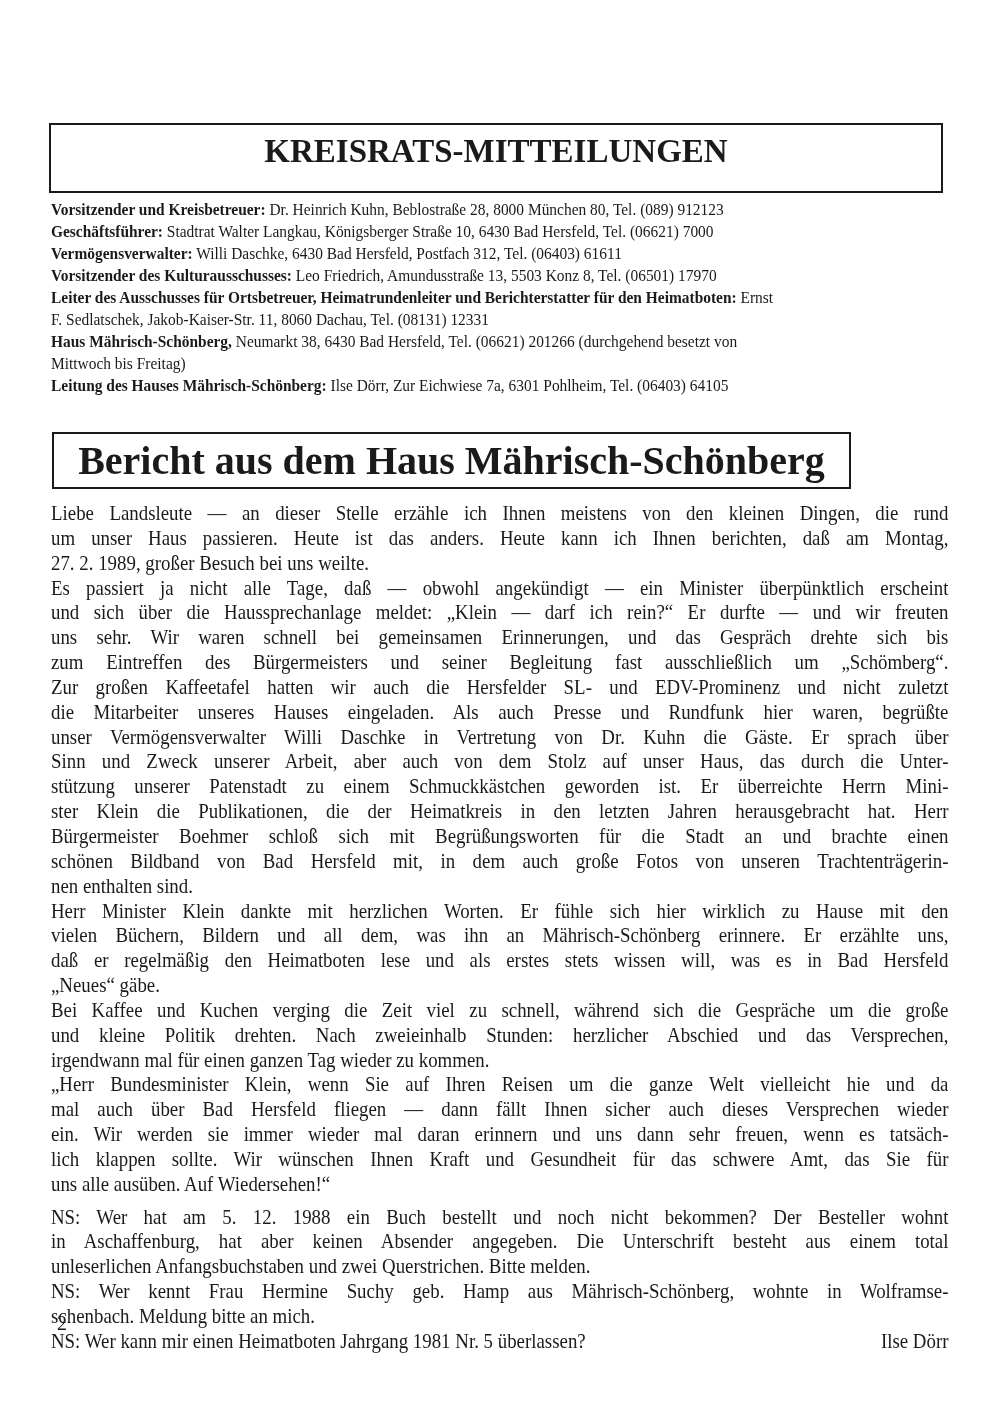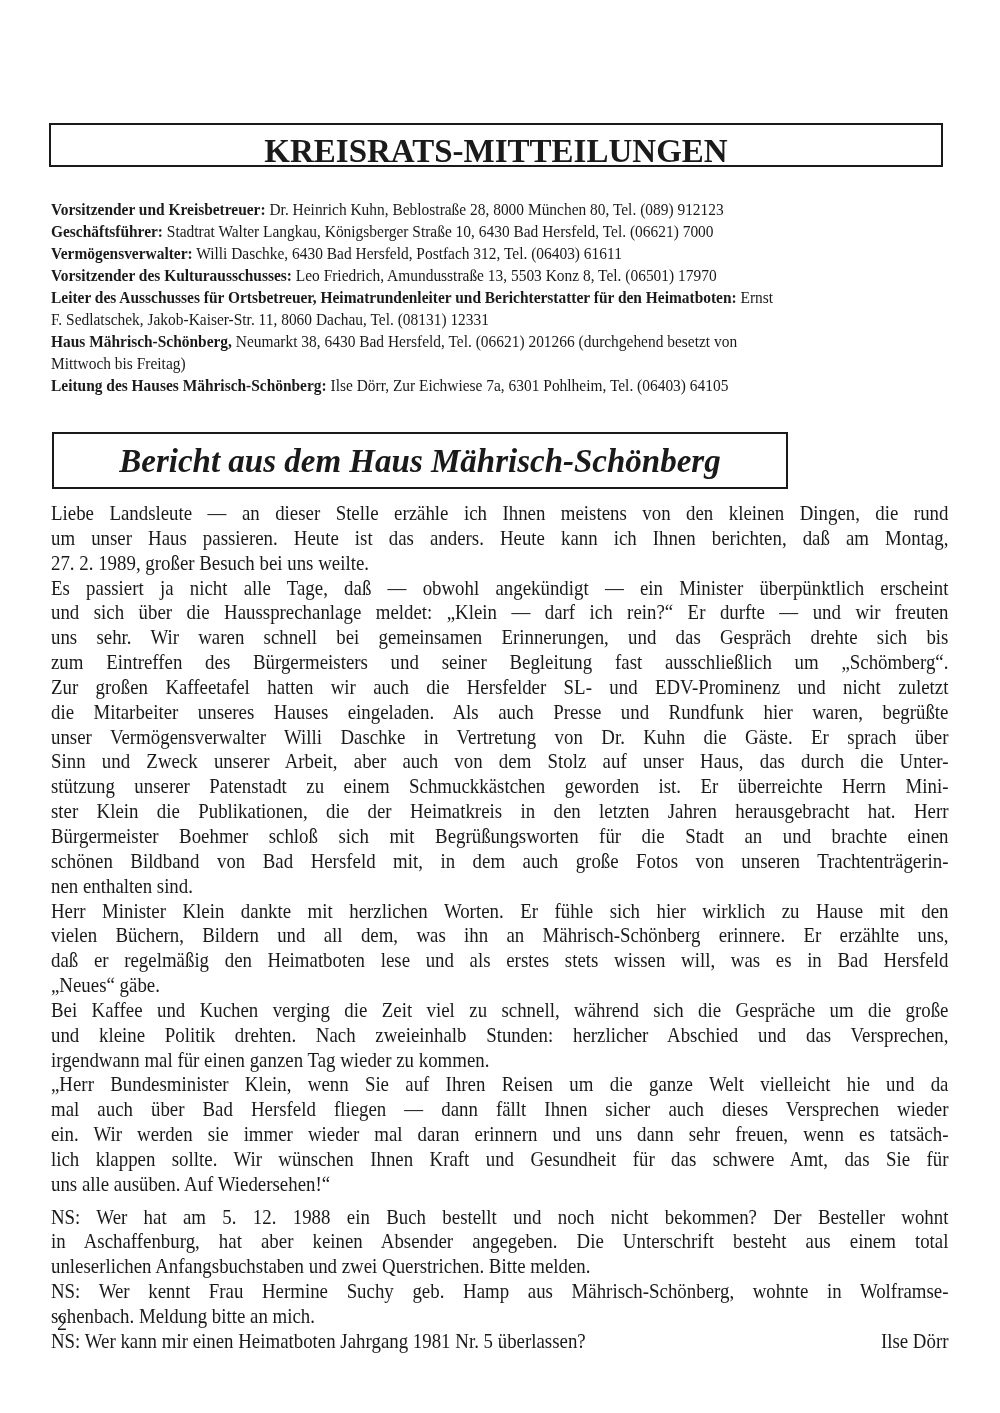--- a/index.html
+++ b/index.html
@@ -21,32 +21,31 @@
       width: 894px;
       border: 2px solid #1a1a1a;
       box-sizing: border-box;
       background: #fff;
       text-align: center;
       font-weight: bold;
       letter-spacing: 0px;
     }
     .title-box.kreis {
       top: 123px;
-      height: 44px;
+      height: 70px;
       font-size: 33px;
       line-height: 52px;
     }
     .title-box.bericht {
       top: 432px;
       height: 57px;
-      font-size: 33px;
+      font-size: 40px;
       line-height: 54px;
       left: 52px;
-      width: 736px;
-      font-style: italic;
+      width: 799px;
     }
     .contacts {
       position: absolute;
       left: 51px;
       top: 199px;
       width: 898px;
       font-size: 16.6px;
       line-height: 22px;
       transform: scaleX(0.93);
       transform-origin: left top;

